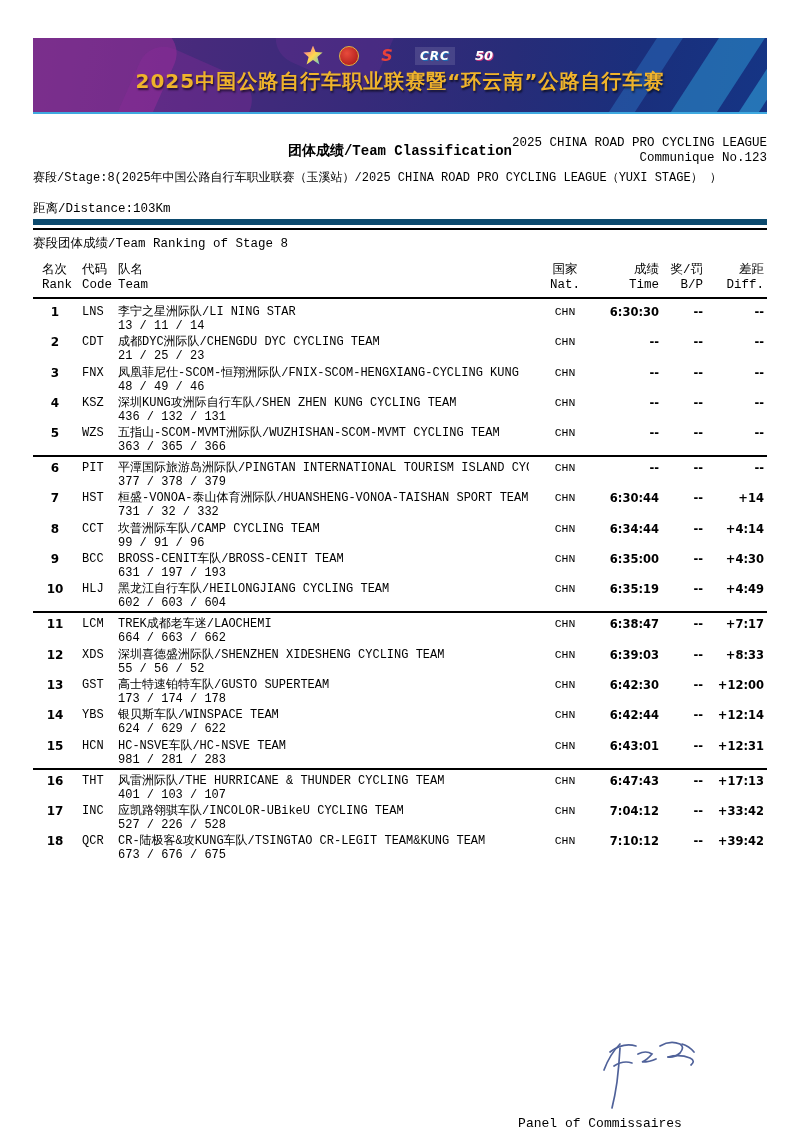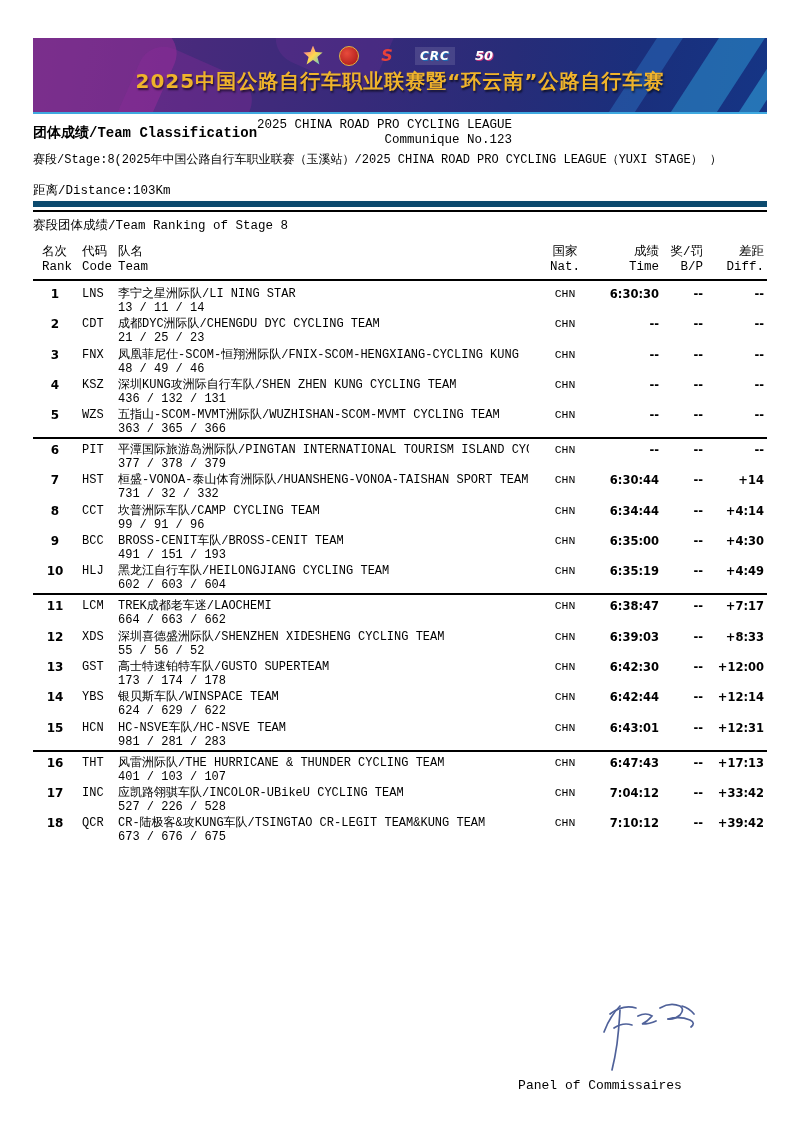--- a/index.html
+++ b/index.html
@@ -37,21 +37,21 @@
     color:#efb32b;font-family:"DejaVu Sans",sans-serif;font-weight:bold;
     font-size:20px;line-height:24px;letter-spacing:1px;
     text-shadow:1px 2px 2px rgba(0,0,0,.6);white-space:nowrap;
   }
   .banner-en{
     color:#efb32b;font-family:"DejaVu Sans",sans-serif;font-weight:bold;
     font-size:12.5px;line-height:15px;letter-spacing:.5px;
     text-shadow:1px 1px 1px rgba(0,0,0,.55);white-space:nowrap;margin-top:40px;
   }
   
-  .head-row{display:flex;justify-content:flex-start;align-items:flex-start;margin-top:4px;}
+  .head-row{display:flex;justify-content:flex-end;align-items:flex-start;margin-top:22px;}
   .doc-title{font-size:14px;font-weight:bold;padding-top:6px;}
   .head-right{text-align:right;font-size:12.5px;line-height:15px;}
   .stage-line{font-size:12px;margin-top:3px;white-space:nowrap;}
   .distance-line{font-size:12.5px;margin-top:14px;padding-bottom:2px;border-bottom:6px solid #0c4a6e;}
   .rule-thick{border-top:2.5px solid #000;margin-top:3px;}
   .section-title{font-size:12.5px;margin-top:5px;padding-bottom:4px;border-bottom:1px solid #fff;}
   
   .grid{display:grid;grid-template-columns:44px 40px 1fr 58px 72px 46px 62px;}
   .thead{margin-top:6px;padding-bottom:4px;border-bottom:2.5px solid #000;font-size:12.5px;line-height:15px;}
   .th{white-space:pre;}
@@ -68,21 +68,21 @@
   .line1,.line2{font-size:12px;line-height:14px;}
   .c-rank{text-align:center;font:bold 12px "DejaVu Sans",sans-serif;}
   .c-code{padding-left:5px;}
   .c-team{padding-left:1px;white-space:nowrap;overflow:hidden;}
   .c-nat{text-align:center;padding-left:14px;font-size:11.5px;}
   .c-time{text-align:right;font:bold 11.5px "DejaVu Sans",sans-serif;}
   .c-bp{text-align:right;padding-right:2px;font:bold 11.5px "DejaVu Sans",sans-serif;}
   .c-diff{text-align:right;padding-right:3px;font:bold 11.5px "DejaVu Sans",sans-serif;}
   .riders{font-size:12px;}
   
-  .footer{position:absolute;left:470px;top:994px;width:260px;text-align:center;}
+  .footer{position:absolute;left:470px;top:1032px;width:260px;text-align:center;}
   .signature{display:block;margin:0 auto 0 120px;}
   .panel-label{font-size:13px;margin-top:2px;}
 </style>
 </head>
 <body>
 
 <div class="page">
 
   <div class="banner">
     <div class="blob b1"></div>
@@ -302,21 +302,21 @@
         <div class="c-code">BCC</div>
         <div class="c-team">BROSS-CENIT车队/BROSS-CENIT TEAM</div>
         <div class="c-nat">CHN</div>
         <div class="c-time">6:35:00</div>
         <div class="c-bp">--</div>
         <div class="c-diff">+4:30</div>
       </div>
       <div class="grid line2">
         <div class="c-rank"></div>
         <div class="c-code"></div>
-        <div class="c-team riders">491 / 151 / 193</div>
+        <div class="c-team riders">631 / 197 / 193</div>
         <div class="c-nat"></div>
             <div class="c-time"></div>
             <div class="c-bp"></div>
             <div class="c-diff"></div>
       </div>
     </div>
         <div class="row group-end">
       <div class="grid line1">
         <div class="c-rank">10</div>
         <div class="c-code">HLJ</div>

